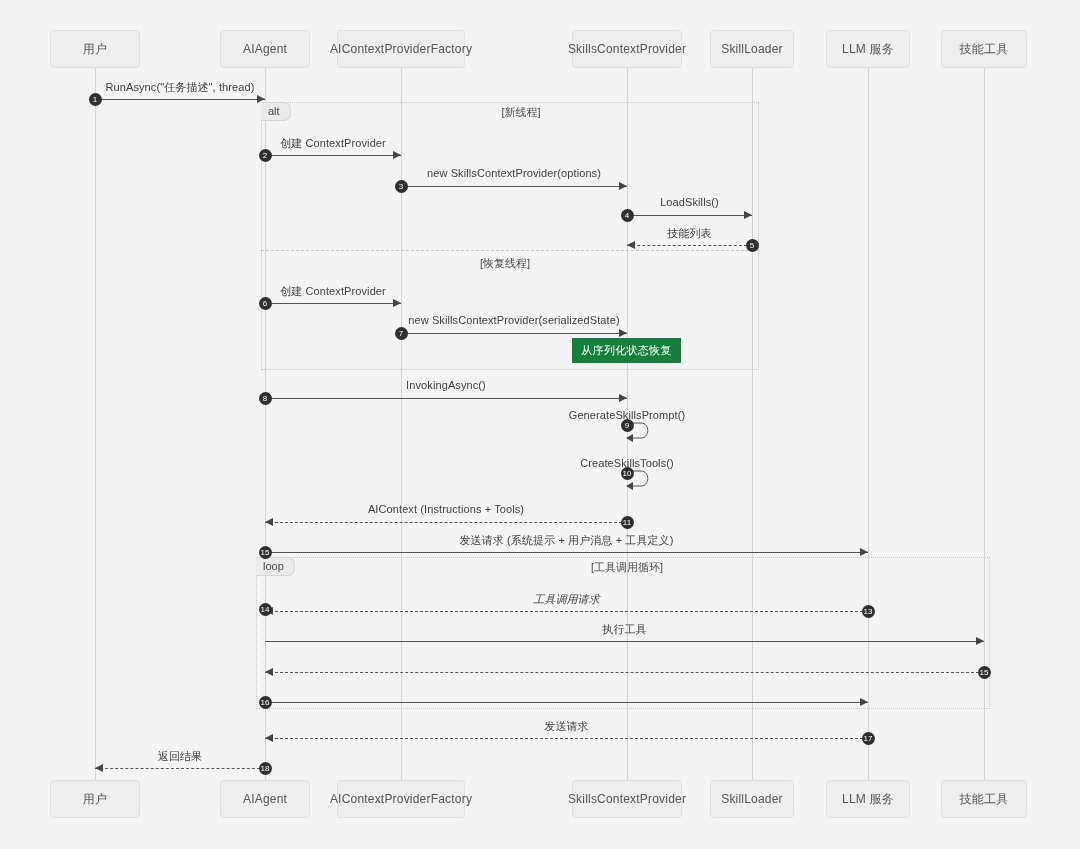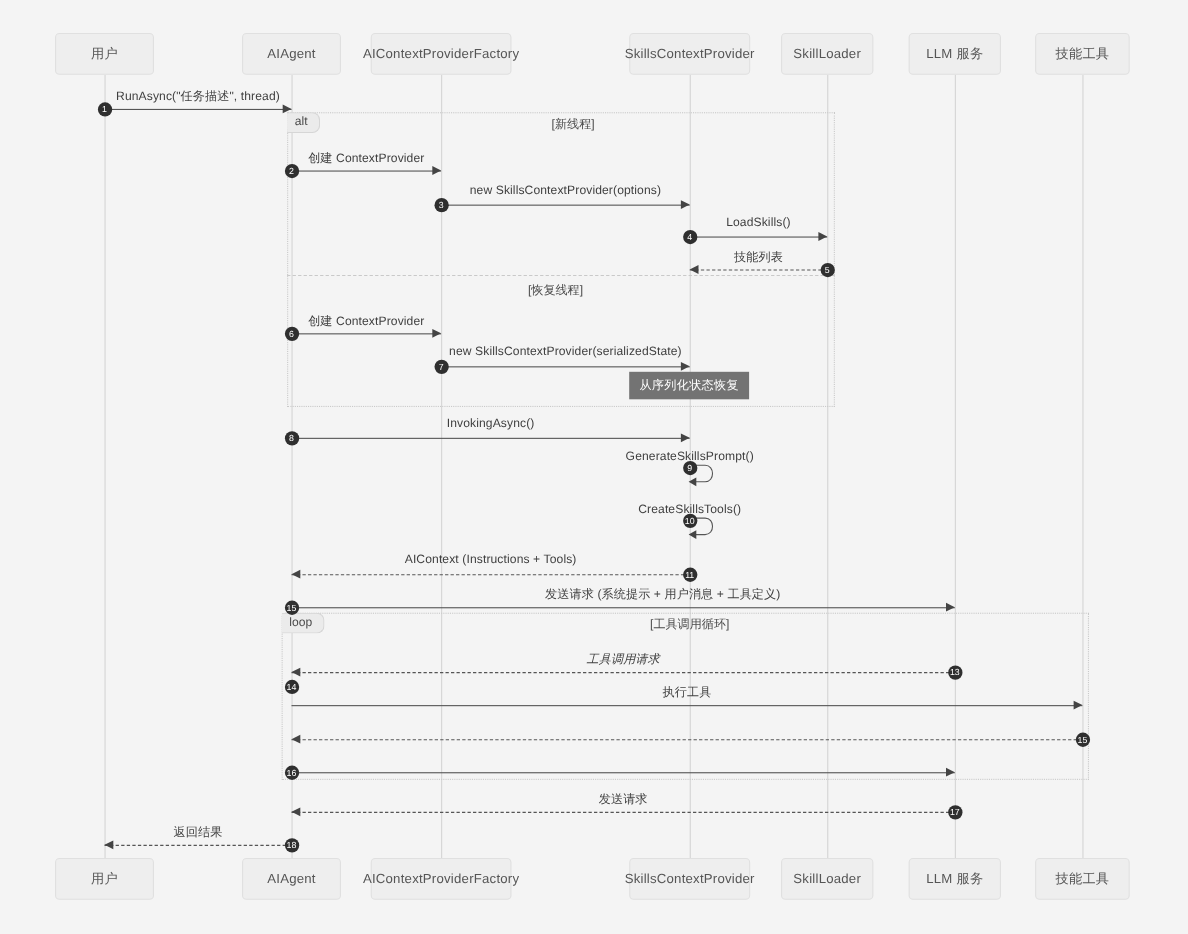--- a/index.html
+++ b/index.html
@@ -95,21 +95,21 @@
     line-height: 13px;
     text-align: center;
     font-family: "Liberation Sans", sans-serif;
   }
   .self-loop {
     position: absolute;
   }
   .note-box {
     position: absolute;
     box-sizing: border-box;
-    background: #737373;
+    background: #15803d;
     color: #ffffff;
     font-size: 11px;
     display: flex;
     align-items: center;
     justify-content: center;
     white-space: nowrap;
     letter-spacing: .3px;
   }
 </style>
 </head>
@@ -176,30 +176,30 @@
     <div class="msg-line solid" style="left: 265px; top: 398px; width: 362px;"></div>
     <div class="arrowhead right" style="top: 394px; left: 619px;"></div>
     <div class="msg-label" style="left: 265px; top: 379px; width: 362px;">InvokingAsync()</div>
     <div class="seq-num" style="left: 258.5px; top: 391.5px;">8</div>
     <div class="msg-line dashed" style="left: 265px; top: 522px; width: 362px;"></div>
     <div class="arrowhead left" style="top: 518px; left: 265px;"></div>
     <div class="msg-label" style="left: 265px; top: 503px; width: 362px;">AIContext (Instructions + Tools)</div>
     <div class="seq-num" style="left: 620.5px; top: 515.5px;">11</div>
     <div class="msg-line solid" style="left: 265px; top: 552px; width: 603px;"></div>
     <div class="arrowhead right" style="top: 548px; left: 860px;"></div>
-    <div class="msg-label" style="left: 265px; top: 533px; width: 603px; margin-left: 36px;">发送请求 (系统提示 + 用户消息 + 工具定义)</div>
+    <div class="msg-label" style="left: 265px; top: 533px; width: 603px;">发送请求 (系统提示 + 用户消息 + 工具定义)</div>
     <div class="seq-num" style="left: 258.5px; top: 545.5px;">15</div>
     <div class="msg-line dashed" style="left: 265px; top: 611px; width: 603px;"></div>
     <div class="arrowhead left" style="top: 607px; left: 265px;"></div>
     <div class="msg-label" style="left: 265px; top: 592px; width: 603px; font-style: italic;">工具调用请求</div>
     <div class="seq-num" style="left: 861.5px; top: 604.5px;">13</div>
     <div class="msg-line solid" style="left: 265px; top: 641px; width: 719px;"></div>
     <div class="arrowhead right" style="top: 637px; left: 976px;"></div>
     <div class="msg-label" style="left: 265px; top: 622px; width: 719px;">执行工具</div>
-    <div class="seq-num" style="left: 258.5px; top: 618px;">14</div>
+    <div class="seq-num" style="left: 258.5px; top: 603px;">14</div>
     <div class="msg-line dashed" style="left: 265px; top: 672px; width: 719px;"></div>
     <div class="arrowhead left" style="top: 668px; left: 265px;"></div>
     <div class="seq-num" style="left: 977.5px; top: 665.5px;">15</div>
     <div class="msg-line solid" style="left: 265px; top: 702px; width: 603px;"></div>
     <div class="arrowhead right" style="top: 698px; left: 860px;"></div>
     <div class="seq-num" style="left: 258.5px; top: 695.5px;">16</div>
     <div class="msg-line dashed" style="left: 265px; top: 738px; width: 603px;"></div>
     <div class="arrowhead left" style="top: 734px; left: 265px;"></div>
     <div class="msg-label" style="left: 265px; top: 719px; width: 603px;">发送请求</div>
     <div class="seq-num" style="left: 861.5px; top: 731.5px;">17</div>

